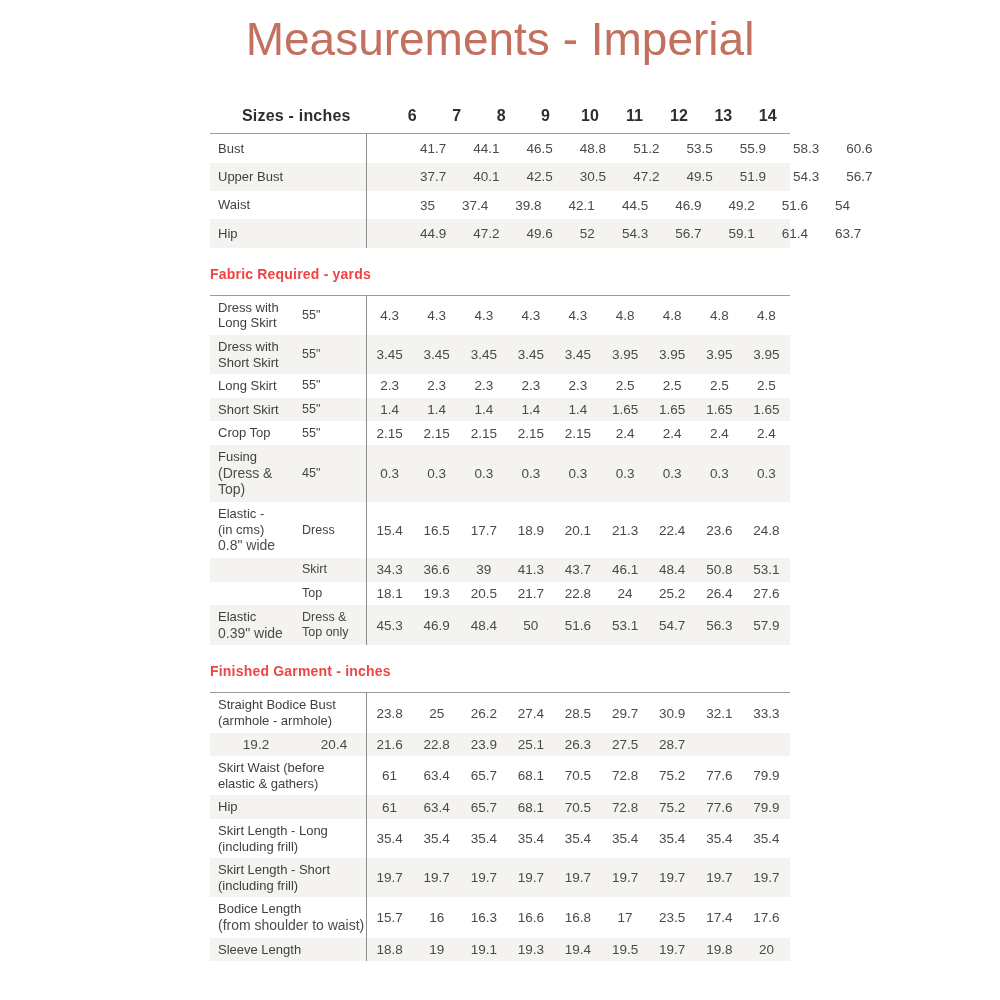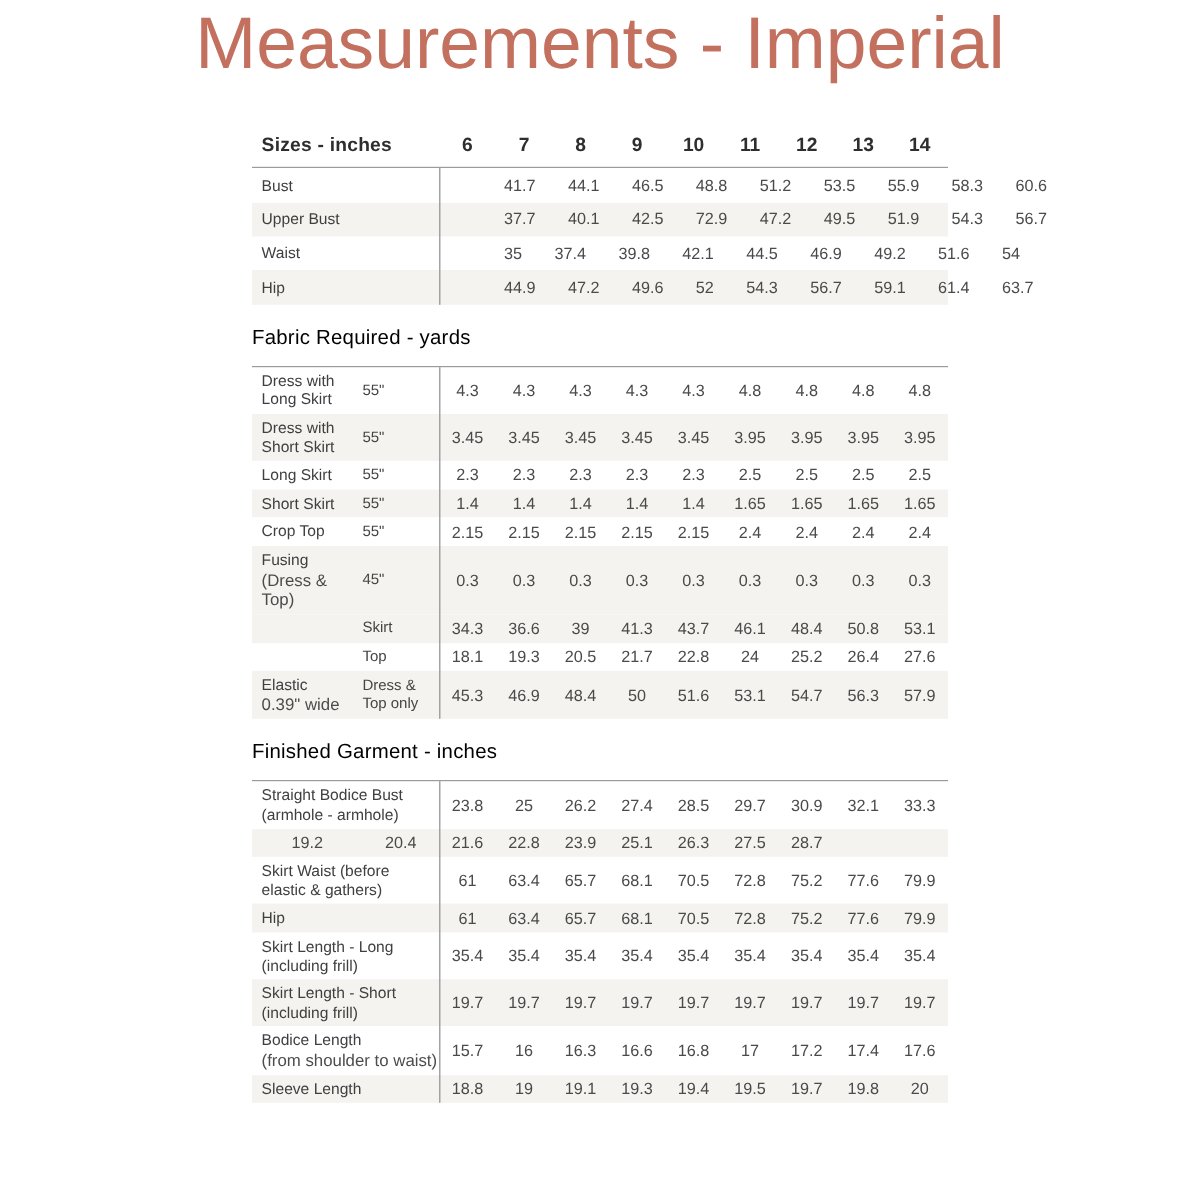--- a/index.html
+++ b/index.html
@@ -13,35 +13,35 @@
   }
   *{box-sizing:border-box;}
   html,body{margin:0;padding:0;}
   body{
     width:1000px;height:1000px;background:#ffffff;
     font-family:"Liberation Sans", sans-serif;
     -webkit-font-smoothing:antialiased;
   }
   .page{width:1000px;height:1000px;overflow:hidden;position:relative;}
   .title{
-    margin:0;text-align:center;
-    font-size:61px;line-height:1.2;font-weight:400;
+    margin:12px;text-align:center;
+    font-size:46px;line-height:1.2;font-weight:400;
     color:var(--accent);letter-spacing:0px;
   }
   .content{width:580px;margin:32px 0 0 210px;}
 
   .section-heading{
-    font-size:17px;font-weight:400;color:#000000;
+    font-size:14px;font-weight:700;color:#ef4444;
     letter-spacing:.2px;margin:18px 0 13px 0;
   }
 
   
   .hdr-row{
     display:grid;grid-template-columns:92px 64px repeat(9,1fr);
-    align-items:center;height:34px;
+    align-items:center;height:34px;margin-left:24px;
   }
   .hdr-label{
     grid-column:1/3;font-weight:700;font-size:16px;color:var(--hdr);
     padding-left:8px;letter-spacing:.2px;
   }
   .hdr-num{
     text-align:center;font-weight:700;font-size:16px;color:var(--hdr);
   }
   .tbl-body{
     border-top:1px solid var(--rule);
@@ -107,21 +107,21 @@
             <div class="cell val">58.3</div>
             <div class="cell val">60.6</div>
           </div>
           <div class="trow stripe">
             <div class="cell label span2">
               <span class="lab-main">Upper Bust</span>
             </div>
             <div class="cell val">37.7</div>
             <div class="cell val">40.1</div>
             <div class="cell val">42.5</div>
-            <div class="cell val">72.9</div>
+            <div class="cell val">30.5</div>
             <div class="cell val">47.2</div>
             <div class="cell val">49.5</div>
             <div class="cell val">51.9</div>
             <div class="cell val">54.3</div>
             <div class="cell val">56.7</div>
           </div>
           <div class="trow">
             <div class="cell label span2">
               <span class="lab-main">Waist</span>
             </div>
@@ -240,20 +240,37 @@
             <div class="cell col2">45"</div>
             <div class="cell val">0.3</div>
             <div class="cell val">0.3</div>
             <div class="cell val">0.3</div>
             <div class="cell val">0.3</div>
             <div class="cell val">0.3</div>
             <div class="cell val">0.3</div>
             <div class="cell val">0.3</div>
             <div class="cell val">0.3</div>
             <div class="cell val">0.3</div>
+          </div>
+          <div class="trow">
+            <div class="cell label">
+              <span class="lab-main">Elastic  -
+(in cms)</span>
+              <span class="lab-sub">0.8" wide</span>
+            </div>
+            <div class="cell col2">Dress</div>
+            <div class="cell val">15.4</div>
+            <div class="cell val">16.5</div>
+            <div class="cell val">17.7</div>
+            <div class="cell val">18.9</div>
+            <div class="cell val">20.1</div>
+            <div class="cell val">21.3</div>
+            <div class="cell val">22.4</div>
+            <div class="cell val">23.6</div>
+            <div class="cell val">24.8</div>
           </div>
           <div class="trow stripe">
             <div class="cell label">
               <span class="lab-main"></span>
             </div>
             <div class="cell col2">Skirt</div>
             <div class="cell val">34.3</div>
             <div class="cell val">36.6</div>
             <div class="cell val">39</div>
             <div class="cell val">41.3</div>
@@ -390,21 +407,21 @@
             <div class="cell label span2">
               <span class="lab-main">Bodice Length</span>
               <span class="lab-sub">(from shoulder to waist)</span>
             </div>
             <div class="cell val">15.7</div>
             <div class="cell val">16</div>
             <div class="cell val">16.3</div>
             <div class="cell val">16.6</div>
             <div class="cell val">16.8</div>
             <div class="cell val">17</div>
-            <div class="cell val">17.2</div>
+            <div class="cell val">23.5</div>
             <div class="cell val">17.4</div>
             <div class="cell val">17.6</div>
           </div>
           <div class="trow stripe">
             <div class="cell label span2">
               <span class="lab-main">Sleeve Length</span>
             </div>
             <div class="cell val">18.8</div>
             <div class="cell val">19</div>
             <div class="cell val">19.1</div>

